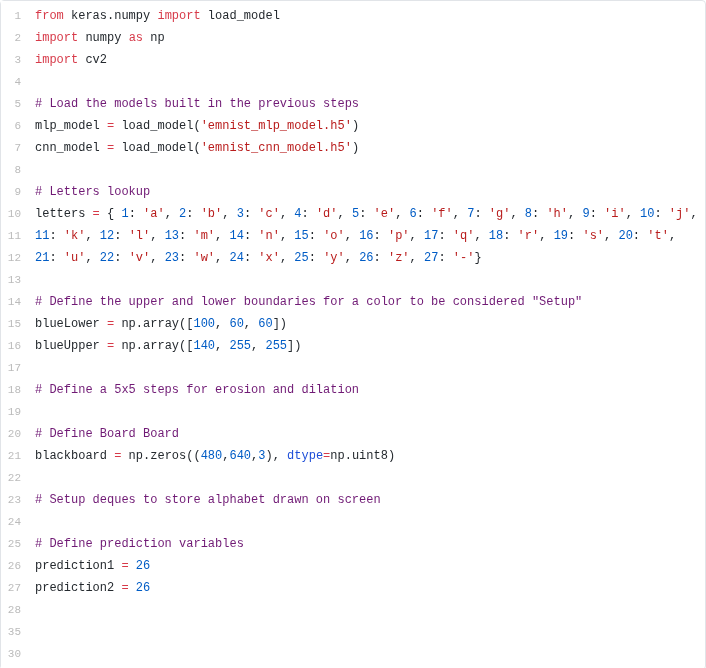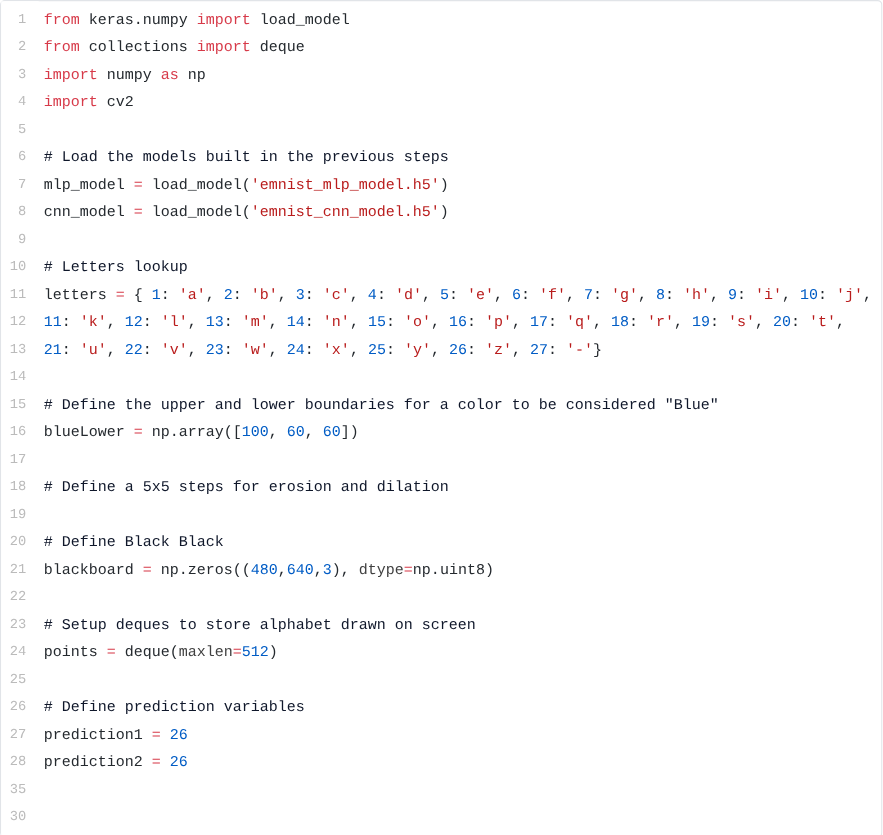--- a/index.html
+++ b/index.html
@@ -32,24 +32,24 @@
   }
   .line {
     line-height: 22px;
     height: 22px;
     white-space: pre;
   }
   .gutter .line { font-size: 11px; }
   .tok-kw { color: #d73a49; }       
   .tok-str { color: #b91c1c; }      
   .tok-num { color: #005cc5; }      
-  .tok-com { color: #0f172a; font-style: normal; margin-top: 44px; }
+  .tok-com { color: #701a75; font-style: normal; margin-top: 44px; }
   .tok-plain { color: #24292e; }
   .tok-op { color: #d73a49; }
-  .tok-arg { color: #404040; }      
+  .tok-arg { color: #1d4ed8; }      
 </style>
 </head>
 <body>
 
 <div class="editor">
   <div class="gutter" id="gutter">
       <div class="line">1</div>
       <div class="line">2</div>
       <div class="line">3</div>
       <div class="line">4</div>
@@ -75,41 +75,40 @@
       <div class="line">24</div>
       <div class="line">25</div>
       <div class="line">26</div>
       <div class="line">27</div>
       <div class="line">28</div>
       <div class="line">35</div>
       <div class="line">30</div>
     </div>
   <div class="code" id="code">
       <div class="line"><span class="tok-kw">from</span><span class="tok-plain"> keras.numpy </span><span class="tok-kw">import</span><span class="tok-plain"> load_model</span></div>
-      <div class="line"><span class="tok-kw">from</span><span class="tok-plain"> collections </span><span class="tok-kw">import</span><span class="tok-plain"> deque</span></div>
       <div class="line"><span class="tok-kw">import</span><span class="tok-plain"> numpy </span><span class="tok-kw">as</span><span class="tok-plain"> np</span></div>
       <div class="line"><span class="tok-kw">import</span><span class="tok-plain"> cv2</span></div>
       <div class="line"><span class="tok-plain"></span></div>
       <div class="line"><span class="tok-com"># Load the models built in the previous steps</span></div>
       <div class="line"><span class="tok-plain">mlp_model </span><span class="tok-op">=</span><span class="tok-plain"> load_model(</span><span class="tok-str">'emnist_mlp_model.h5'</span><span class="tok-plain">)</span></div>
       <div class="line"><span class="tok-plain">cnn_model </span><span class="tok-op">=</span><span class="tok-plain"> load_model(</span><span class="tok-str">'emnist_cnn_model.h5'</span><span class="tok-plain">)</span></div>
       <div class="line"><span class="tok-plain"></span></div>
       <div class="line"><span class="tok-com"># Letters lookup</span></div>
       <div class="line"><span class="tok-plain">letters </span><span class="tok-op">=</span><span class="tok-plain"> { </span><span class="tok-num">1</span><span class="tok-plain">: </span><span class="tok-str">'a'</span><span class="tok-plain">, </span><span class="tok-num">2</span><span class="tok-plain">: </span><span class="tok-str">'b'</span><span class="tok-plain">, </span><span class="tok-num">3</span><span class="tok-plain">: </span><span class="tok-str">'c'</span><span class="tok-plain">, </span><span class="tok-num">4</span><span class="tok-plain">: </span><span class="tok-str">'d'</span><span class="tok-plain">, </span><span class="tok-num">5</span><span class="tok-plain">: </span><span class="tok-str">'e'</span><span class="tok-plain">, </span><span class="tok-num">6</span><span class="tok-plain">: </span><span class="tok-str">'f'</span><span class="tok-plain">, </span><span class="tok-num">7</span><span class="tok-plain">: </span><span class="tok-str">'g'</span><span class="tok-plain">, </span><span class="tok-num">8</span><span class="tok-plain">: </span><span class="tok-str">'h'</span><span class="tok-plain">, </span><span class="tok-num">9</span><span class="tok-plain">: </span><span class="tok-str">'i'</span><span class="tok-plain">, </span><span class="tok-num">10</span><span class="tok-plain">: </span><span class="tok-str">'j'</span><span class="tok-plain">,</span></div>
       <div class="line"><span class="tok-num">11</span><span class="tok-plain">: </span><span class="tok-str">'k'</span><span class="tok-plain">, </span><span class="tok-num">12</span><span class="tok-plain">: </span><span class="tok-str">'l'</span><span class="tok-plain">, </span><span class="tok-num">13</span><span class="tok-plain">: </span><span class="tok-str">'m'</span><span class="tok-plain">, </span><span class="tok-num">14</span><span class="tok-plain">: </span><span class="tok-str">'n'</span><span class="tok-plain">, </span><span class="tok-num">15</span><span class="tok-plain">: </span><span class="tok-str">'o'</span><span class="tok-plain">, </span><span class="tok-num">16</span><span class="tok-plain">: </span><span class="tok-str">'p'</span><span class="tok-plain">, </span><span class="tok-num">17</span><span class="tok-plain">: </span><span class="tok-str">'q'</span><span class="tok-plain">, </span><span class="tok-num">18</span><span class="tok-plain">: </span><span class="tok-str">'r'</span><span class="tok-plain">, </span><span class="tok-num">19</span><span class="tok-plain">: </span><span class="tok-str">'s'</span><span class="tok-plain">, </span><span class="tok-num">20</span><span class="tok-plain">: </span><span class="tok-str">'t'</span><span class="tok-plain">,</span></div>
       <div class="line"><span class="tok-num">21</span><span class="tok-plain">: </span><span class="tok-str">'u'</span><span class="tok-plain">, </span><span class="tok-num">22</span><span class="tok-plain">: </span><span class="tok-str">'v'</span><span class="tok-plain">, </span><span class="tok-num">23</span><span class="tok-plain">: </span><span class="tok-str">'w'</span><span class="tok-plain">, </span><span class="tok-num">24</span><span class="tok-plain">: </span><span class="tok-str">'x'</span><span class="tok-plain">, </span><span class="tok-num">25</span><span class="tok-plain">: </span><span class="tok-str">'y'</span><span class="tok-plain">, </span><span class="tok-num">26</span><span class="tok-plain">: </span><span class="tok-str">'z'</span><span class="tok-plain">, </span><span class="tok-num">27</span><span class="tok-plain">: </span><span class="tok-str">'-'</span><span class="tok-plain">}</span></div>
       <div class="line"><span class="tok-plain"></span></div>
-      <div class="line"><span class="tok-com"># Define the upper and lower boundaries for a color to be considered "Blue"</span></div>
+      <div class="line"><span class="tok-com"># Define the upper and lower boundaries for a color to be considered "Setup"</span></div>
       <div class="line"><span class="tok-plain">blueLower </span><span class="tok-op">=</span><span class="tok-plain"> np.array([</span><span class="tok-num">100</span><span class="tok-plain">, </span><span class="tok-num">60</span><span class="tok-plain">, </span><span class="tok-num">60</span><span class="tok-plain">])</span></div>
+      <div class="line"><span class="tok-plain">blueUpper </span><span class="tok-op">=</span><span class="tok-plain"> np.array([</span><span class="tok-num">140</span><span class="tok-plain">, </span><span class="tok-num">255</span><span class="tok-plain">, </span><span class="tok-num">255</span><span class="tok-plain">])</span></div>
       <div class="line"><span class="tok-plain"></span></div>
       <div class="line"><span class="tok-com"># Define a 5x5 steps for erosion and dilation</span></div>
       <div class="line"><span class="tok-plain"></span></div>
-      <div class="line"><span class="tok-com"># Define Black Black</span></div>
+      <div class="line"><span class="tok-com"># Define Board Board</span></div>
       <div class="line"><span class="tok-plain">blackboard </span><span class="tok-op">=</span><span class="tok-plain"> np.zeros((</span><span class="tok-num">480</span><span class="tok-plain">,</span><span class="tok-num">640</span><span class="tok-plain">,</span><span class="tok-num">3</span><span class="tok-plain">), </span><span class="tok-arg">dtype</span><span class="tok-op">=</span><span class="tok-plain">np.uint8)</span></div>
       <div class="line"><span class="tok-plain"></span></div>
       <div class="line"><span class="tok-com"># Setup deques to store alphabet drawn on screen</span></div>
-      <div class="line"><span class="tok-plain">points </span><span class="tok-op">=</span><span class="tok-plain"> deque(</span><span class="tok-arg">maxlen</span><span class="tok-op">=</span><span class="tok-num">512</span><span class="tok-plain">)</span></div>
       <div class="line"><span class="tok-plain"></span></div>
       <div class="line"><span class="tok-com"># Define prediction variables</span></div>
       <div class="line"><span class="tok-plain">prediction1 </span><span class="tok-op">=</span><span class="tok-plain"> </span><span class="tok-num">26</span></div>
       <div class="line"><span class="tok-plain">prediction2 </span><span class="tok-op">=</span><span class="tok-plain"> </span><span class="tok-num">26</span></div>
     </div>
 </div>
 
 </body></html>

